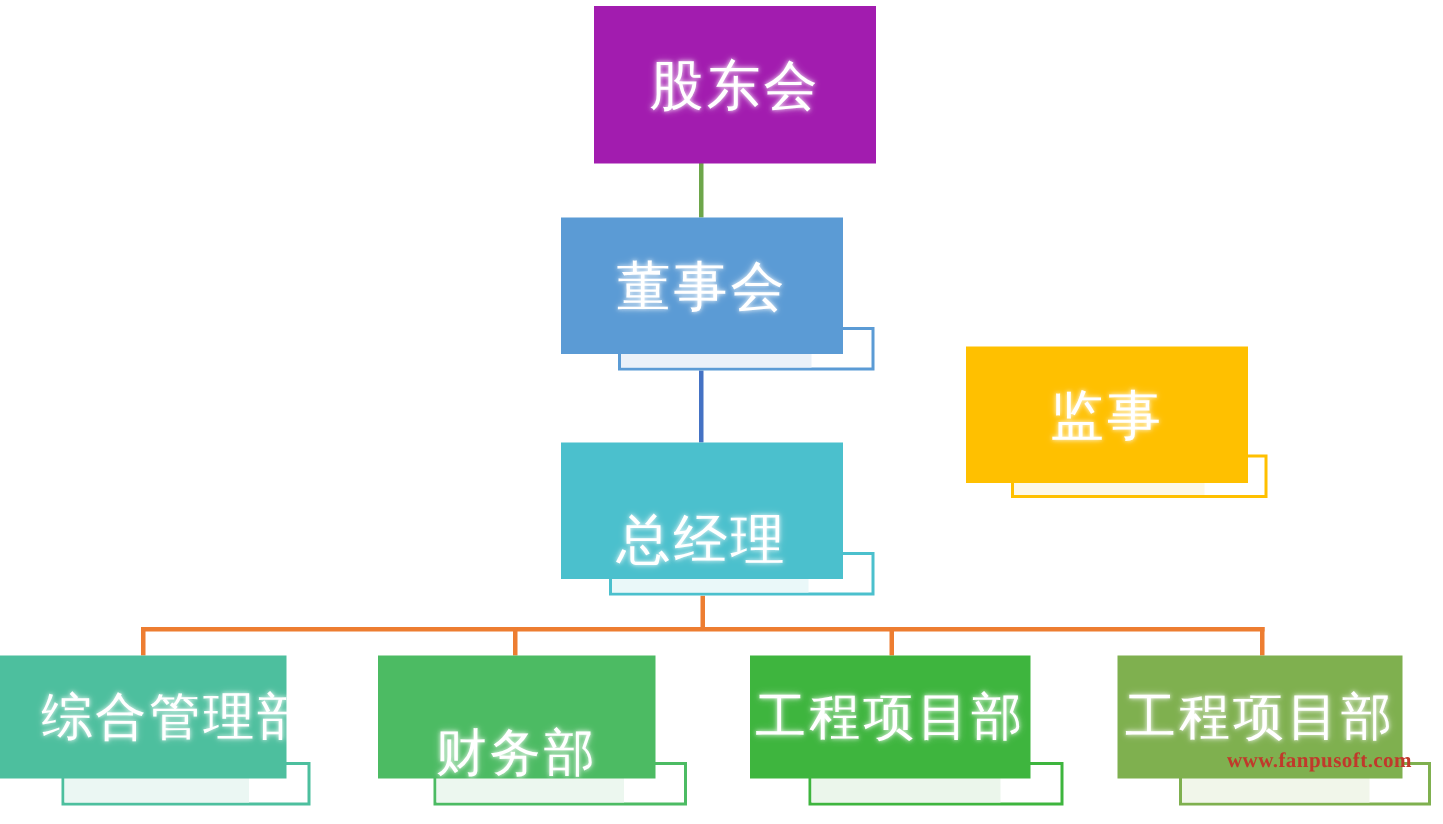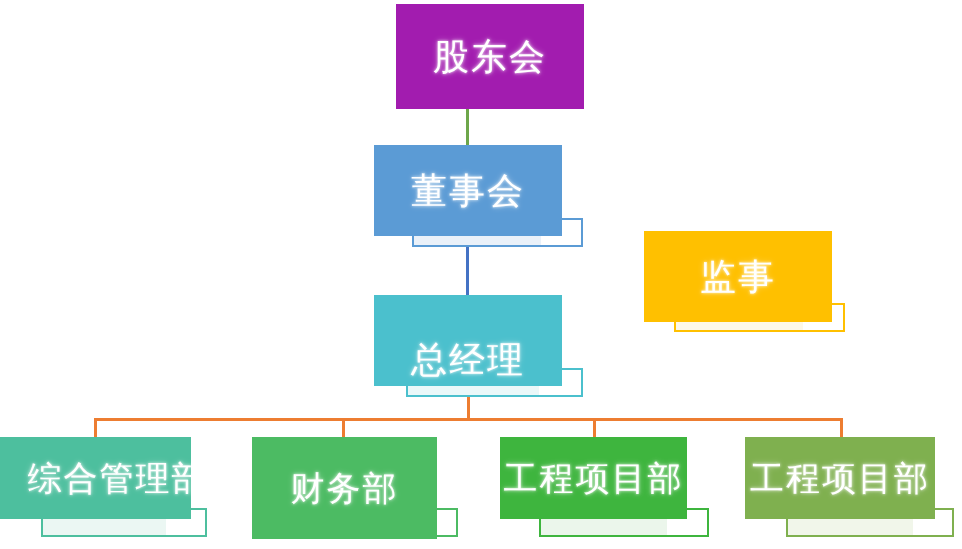--- a/index.html
+++ b/index.html
@@ -158,21 +158,21 @@
           <div class="node-sub-fill" style="background: rgb(235, 247, 243);"></div>
         </div>
         <div class="node-main" style="left: 0px; top: 437px; width: 191px; height: 82px; background: rgb(77, 191, 158);">
           <span class="node-label" style="font-size: 34px; padding-left: 44px;">综合管理部</span>
         </div>
       </div>
       <div class="node" style="left: 0px; top: 0px;">
         <div class="node-sub" style="left: 289px; top: 508px; width: 169px; height: 29px; border-color: rgb(76, 187, 99);">
           <div class="node-sub-fill" style="background: rgb(236, 247, 239);"></div>
         </div>
-        <div class="node-main" style="left: 252px; top: 437px; width: 185px; height: 102px; background: rgb(76, 187, 99);">
+        <div class="node-main" style="left: 252px; top: 437px; width: 185px; height: 82px; background: rgb(76, 187, 99); align-items: flex-end;">
           <span class="node-label" style="font-size: 34px;">财务部</span>
         </div>
       </div>
       <div class="node" style="left: 0px; top: 0px;">
         <div class="node-sub" style="left: 539px; top: 508px; width: 170px; height: 29px; border-color: rgb(62, 181, 62);">
           <div class="node-sub-fill" style="background: rgb(235, 246, 235);"></div>
         </div>
         <div class="node-main" style="left: 500px; top: 437px; width: 187px; height: 82px; background: rgb(62, 181, 62);">
           <span class="node-label" style="font-size: 34px;">工程项目部</span>
         </div>
@@ -181,15 +181,16 @@
         <div class="node-sub" style="left: 786px; top: 508px; width: 168px; height: 29px; border-color: rgb(127, 176, 79);">
           <div class="node-sub-fill" style="background: rgb(241, 246, 234);"></div>
         </div>
         <div class="node-main" style="left: 745px; top: 437px; width: 190px; height: 82px; background: rgb(127, 176, 79);">
           <span class="node-label" style="font-size: 34px;">工程项目部</span>
         </div>
       </div>
     </div>
 
   <div id="watermark">
+    <div class="wm-url">www.fanpusoft.com</div>
   </div>
 
 </div>
 
 </body></html>

